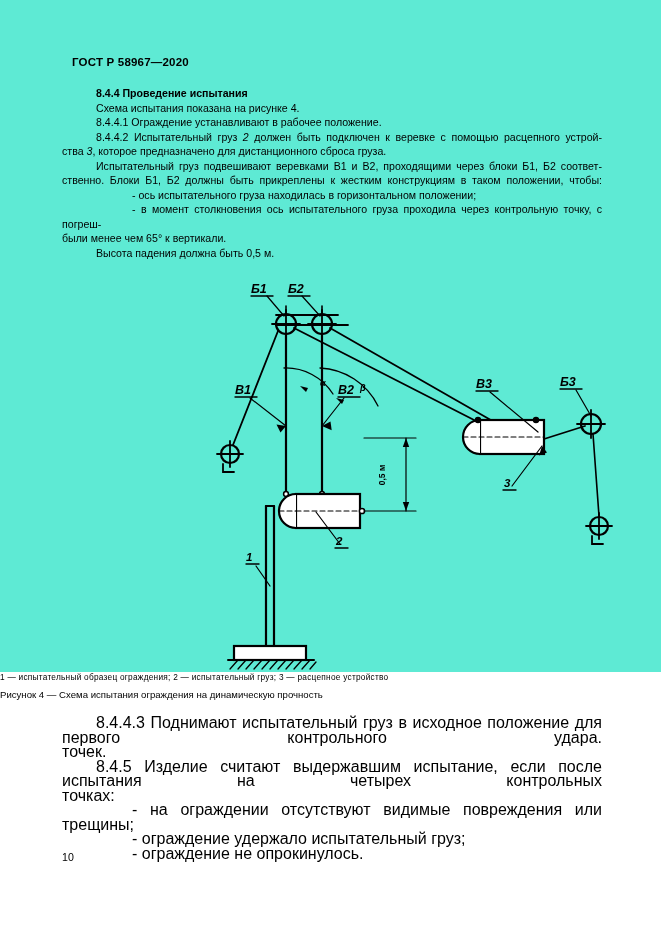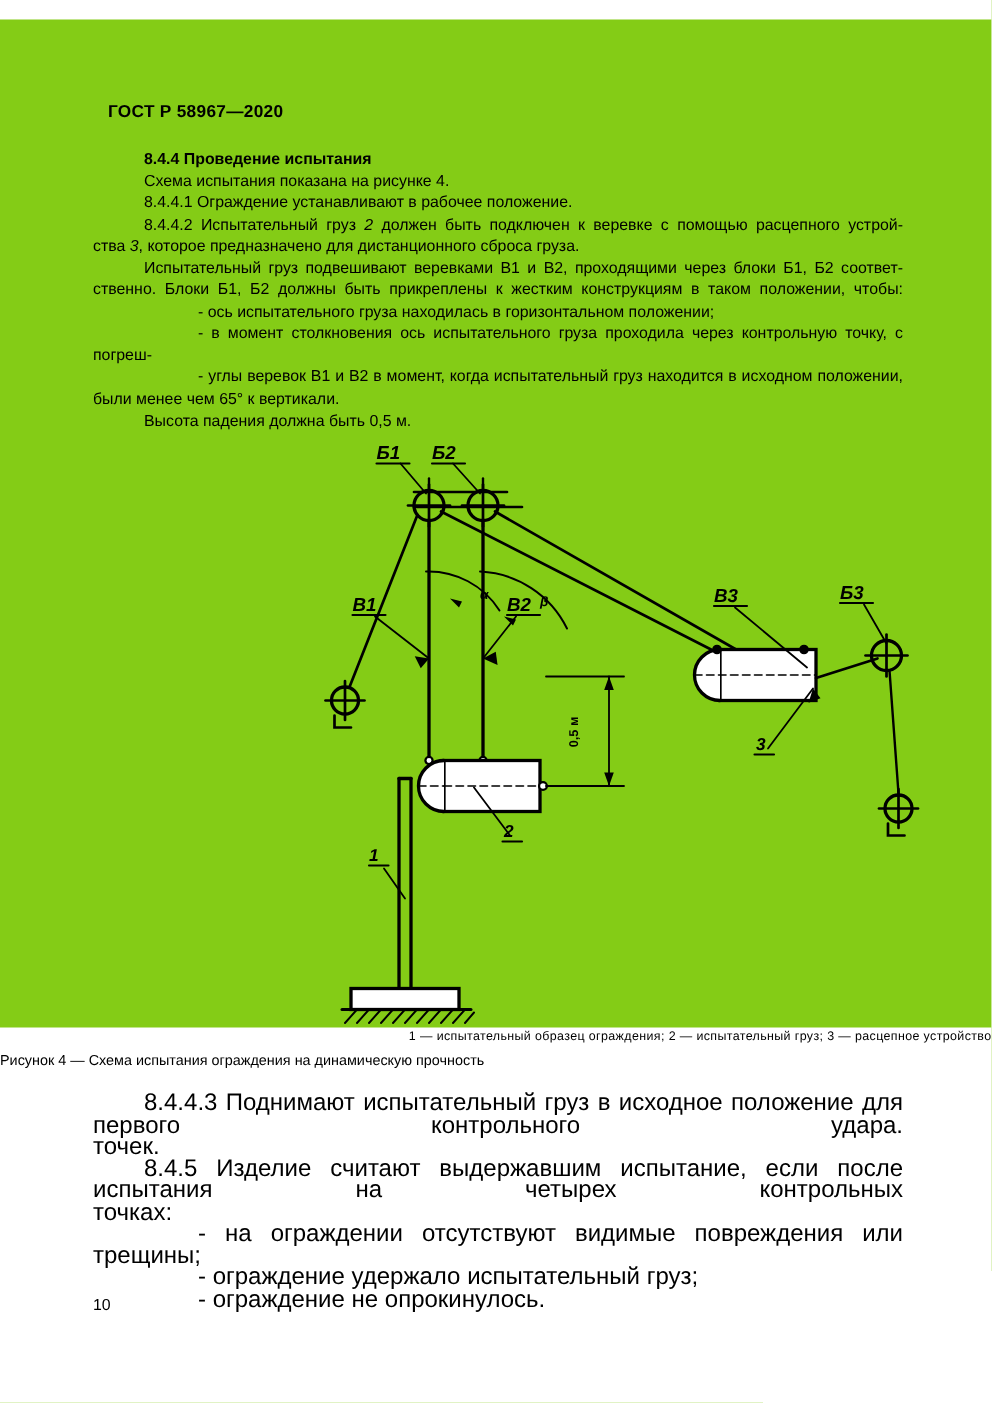--- a/index.html
+++ b/index.html
@@ -13,22 +13,21 @@
     position: relative;
     font-family: "Liberation Sans", sans-serif;
     color: #000000;
     overflow: hidden;
   }
   .page {
     position: absolute;
     left: 0; top: 0;
     width: 661px;
     height: 672px;
-    background: #84cc16;
-    margin-top: 13px;
+    background: #5eead4;
   }
   .header {
     position: absolute;
     left: 72px;
     top: 56px;
     font-size: 11.5px;
     font-weight: bold;
     letter-spacing: 0.2px;
   }
   .body-text {
@@ -78,21 +77,21 @@
     top: 278px;
     width: 661px;
     height: 400px;
     padding-left: 48px;
   }
   .fig-legend {
     position: absolute;
     left: 0px;
     top: 672px;
     width: 661px;
-    text-align: right;
+    text-align: left;
     font-size: 8.3px;
     letter-spacing: 0.25px;
   }
   .fig-caption {
     position: absolute;
     left: 0px;
     top: 689px;
     width: 661px;
     text-align: left;
     font-size: 9.6px;
@@ -138,21 +137,20 @@
   <div class="body-text">
     <p class="p-head">8.4.4  Проведение испытания</p>
     <p class="p-ind">Схема испытания показана на рисунке 4.</p>
     <p class="p-ind">8.4.4.1  Ограждение устанавливают в рабочее положение.</p>
     <p class="p-ind just"><span>8.4.4.2  Испытательный груз </span><i>2</i><span> должен быть подключен к веревке с помощью расцепного устрой-</span></p>
     <p class="p-flat"><span>ства </span><i>3</i><span>, которое предназначено для дистанционного сброса груза.</span></p>
     <p class="p-ind just">Испытательный груз подвешивают веревками В1 и В2, проходящими через блоки Б1, Б2 соответ-</p>
     <p class="p-flat just">ственно. Блоки Б1, Б2 должны быть прикреплены к жестким конструкциям в таком положении, чтобы:</p>
     <p class="p-dash">- ось испытательного груза находилась в горизонтальном положении;</p>
     <p class="p-dash just">- в момент столкновения ось испытательного груза проходила через контрольную точку, с погреш-</p>
-    <p class="p-dash just">- углы веревок В1 и В2 в момент, когда испытательный груз находится в исходном положении,</p>
     <p class="p-flat">были менее чем 65° к вертикали.</p>
     <p class="p-ind">Высота падения должна быть 0,5 м.</p>
   </div>
 
   <div class="figure">
     <svg width="661" height="400" viewBox="0 0 661 400">
       <g fill="none" stroke="#000" stroke-width="1.6" stroke-linecap="round">
 
         <line x1="228" y1="37" x2="290" y2="37" stroke-width="1.8"></line>
         <line x1="228" y1="47" x2="300" y2="47" stroke-width="1.8"></line>

